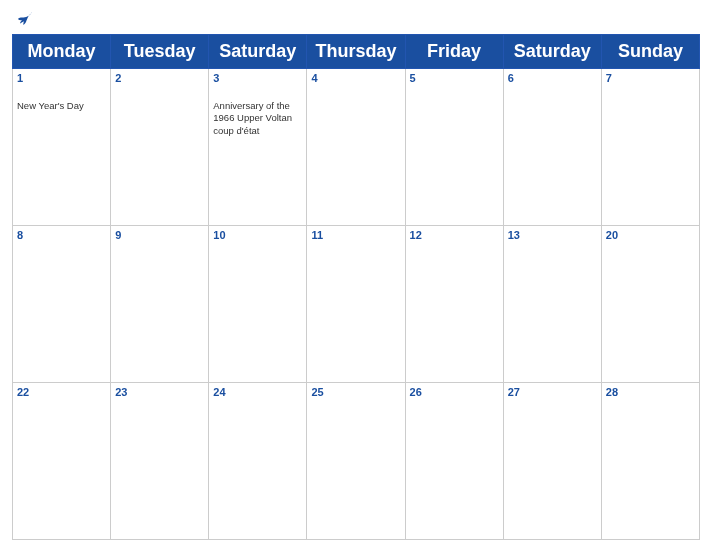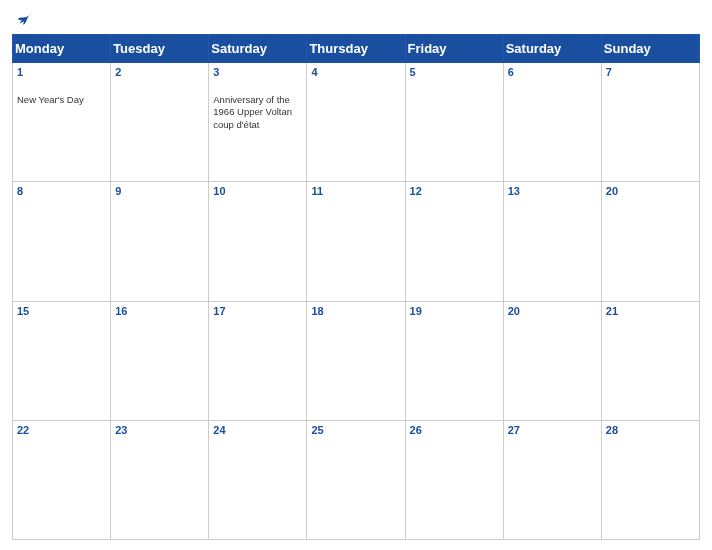--- a/index.html
+++ b/index.html
@@ -66,23 +66,23 @@
       min-width: 100px;
     }
     .calendar-table {
       width: 100%;
       border-collapse: collapse;
       flex: 1;
     }
     .calendar-table thead tr th {
       background-color: #1a4fa0;
       color: #fff;
-      font-size: 13px;
-      font-weight: bold;
-      text-align: left;
+      font-size: 18px;
+      font-weight: bold;
+      text-align: center;
       padding: 6px 2px;
       border: 1px solid #2255b0;
     }
     .calendar-table tbody tr td {
       border: 1px solid #ccc;
       vertical-align: top;
       padding: 3px 4px;
       height: 72px;
       width: calc(100% / 7);
       background: #fff;
@@ -177,43 +177,20 @@
           </td>
           <td>
             <span class="day-number">13</span>
           </td>
           <td>
             <span class="day-number">20</span>
           </td>
         </tr>
         <tr>
           <td>
-            <span class="day-number">15</span>
-          </td>
-          <td>
-            <span class="day-number">16</span>
-          </td>
-          <td>
-            <span class="day-number">17</span>
-          </td>
-          <td>
-            <span class="day-number">18</span>
-          </td>
-          <td>
-            <span class="day-number">19</span>
-          </td>
-          <td>
-            <span class="day-number">20</span>
-          </td>
-          <td>
-            <span class="day-number">21</span>
-          </td>
-        </tr>
-        <tr>
-          <td>
             <span class="day-number">22</span>
           </td>
           <td>
             <span class="day-number">23</span>
           </td>
           <td>
             <span class="day-number">24</span>
           </td>
           <td>
             <span class="day-number">25</span>

